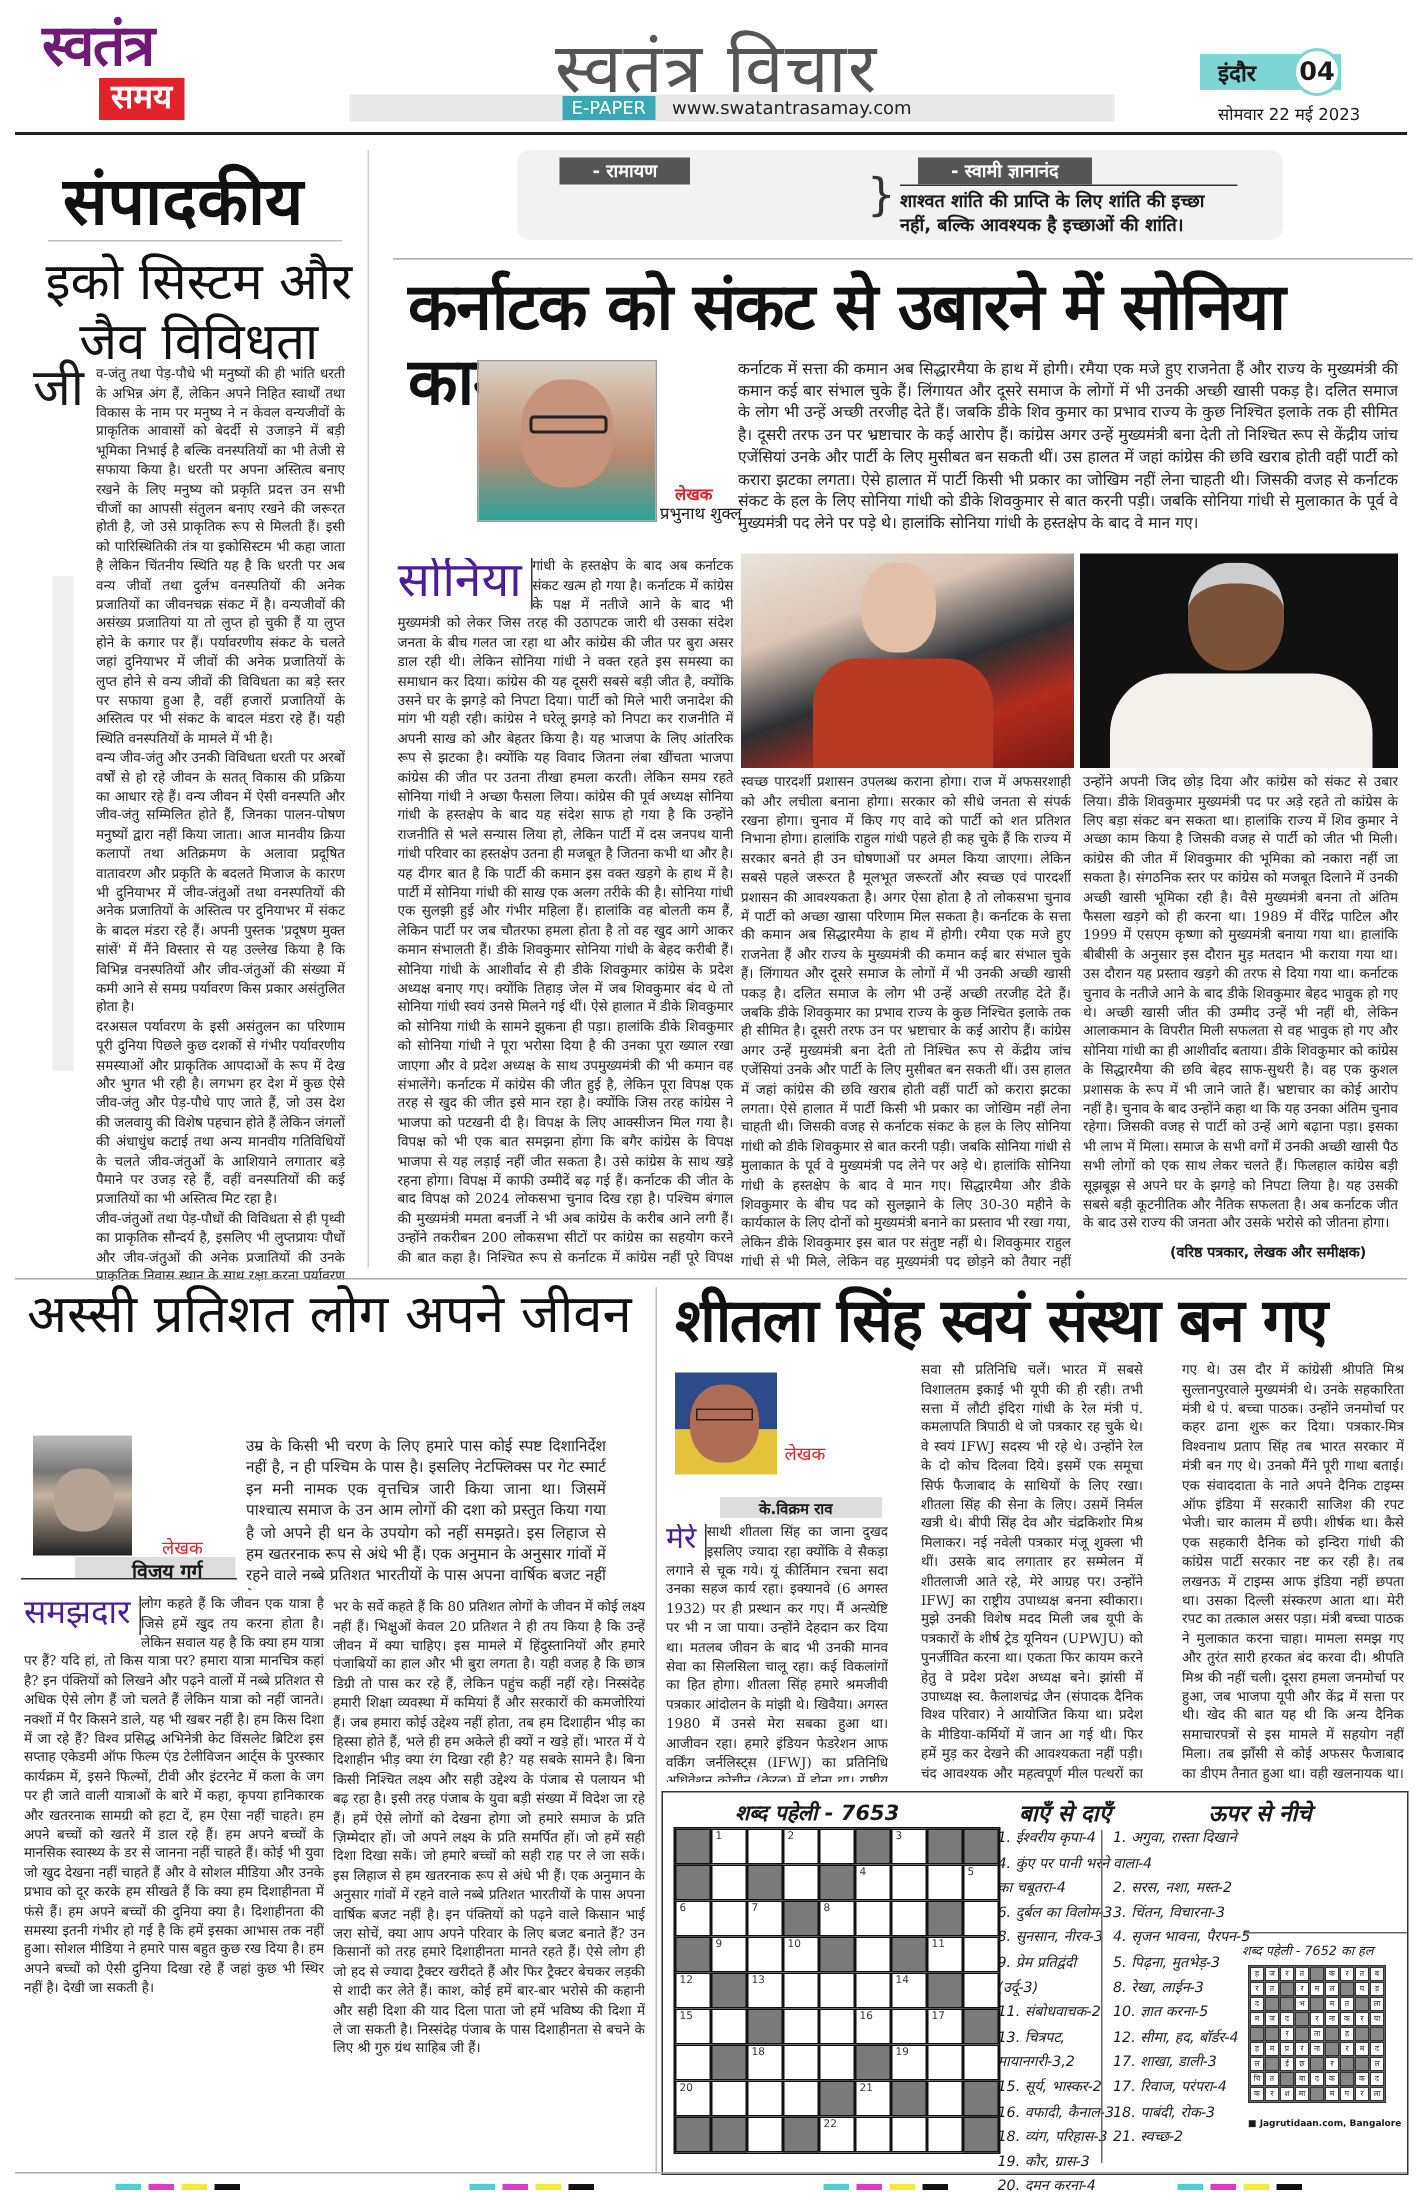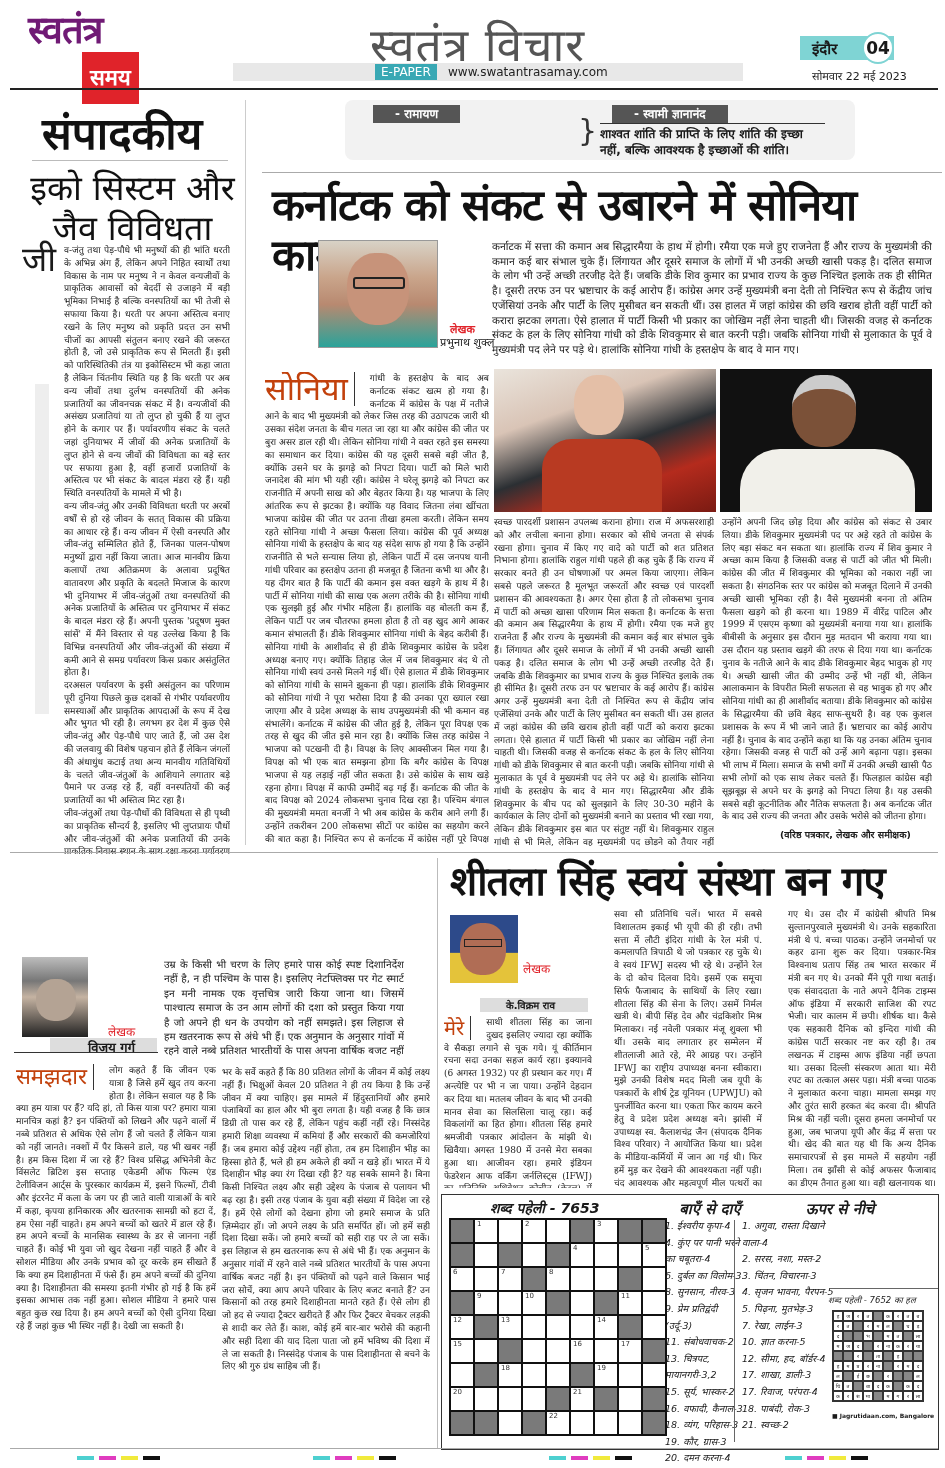--- a/index.html
+++ b/index.html
@@ -1,37 +1,37 @@
 <!DOCTYPE html>
 <html><head>
 <meta charset="utf-8">
 <style>
 *{box-sizing:border-box;margin:0;padding:0}
 body{width:945px;height:1468px;background:#fff;font-family:"DejaVu Sans","Liberation Sans",sans-serif;color:#1a1a1a;overflow:hidden;position:relative}
 .abs{position:absolute}
 .masthead-logo{left:28px;top:8px;width:120px;height:80px}
 .logo-top{font-size:38px;font-weight:900;line-height:44px;color:#701a75;letter-spacing:-1px}
-.logo-bottom{display:inline-block;margin-left:54px;background:#e0232a;color:#fff;font-size:22px;font-weight:900;padding:12px 8px;line-height:28px}
+.logo-bottom{display:inline-block;margin-left:38px;background:#e0232a;color:#fff;font-size:22px;font-weight:900;padding:0 8px;line-height:28px}
 .masthead-title{left:370px;top:12px;font-size:46px;color:#555;font-weight:400;letter-spacing:1px}
 .eband{left:233px;top:63px;width:510px;height:18px;background:#e8e8e8}
 .epaper{left:375px;top:64px;background:#39a8b4;color:#fff;font-size:12px;padding:0 6px;line-height:16px}
 .url{left:448px;top:64px;font-size:12px;line-height:16px;color:#222}
 .city-box{left:800px;top:36px;width:94px;height:24px;background:#7fd4d4}
 .city{left:812px;top:38px;font-size:15px;font-weight:700}
 .pgnum{left:862px;top:32px;width:32px;height:32px;border-radius:50%;background:#fff;border:2px solid #7fd4d4;font-weight:900;font-size:17px;text-align:center;line-height:28px}
 .date{left:812px;top:68px;font-size:11px}
 .rule{height:2px;background:#222}
 .thought-panel{left:345px;top:100px;width:510px;height:60px;background:#f2f2f2;border-radius:8px}
 .qlabel{background:#555;color:#fff;font-size:12px;font-weight:700;padding:1px 22px;line-height:16px;display:inline-block}
 .qbody{font-size:12px;font-weight:700;line-height:16px;border-top:1.5px solid #333;padding-top:2px}
 .sec-title{font-size:44px;font-weight:700;color:#111}
 .edit-head{font-size:34px;line-height:40px;text-align:center;color:#111}
 .headline{font-size:42px;font-weight:900;color:#111;letter-spacing:-1px;line-height:50px}
 .body-text{font-size:9px;line-height:12.8px;text-align:justify;color:#222;font-family:"DejaVu Serif","Liberation Serif",serif}
-.dropcap{float:left;font-size:32px;line-height:34px;margin-right:15px;padding-right:6px;border-right:1.5px solid #333;color:#c2410c;font-family:Liberation Serif, serif}
+.dropcap{float:left;font-size:32px;line-height:34px;margin-right:0;padding-right:6px;border-right:1.5px solid #333;color:#4c1d95;font-family:Liberation Mono, monospace}
 .photo{background:#888;overflow:hidden}
 .author-label{color:#e0232a;font-size:11px;font-weight:700}
 .author-name{font-size:11px;font-weight:700}
 .sidebar-bar{left:35px;top:384px;width:14px;height:330px;background:#eeeeee}
 .cross-box{left:441px;top:1194px;width:498px;height:256px;border:1.5px solid #333}
 .grid{display:grid;grid-template-columns:repeat(9,24px);grid-template-rows:repeat(9,24px);border:1.5px solid #111}
 .cell{border:1px solid #111;position:relative;background:#fff}
 .cell.b{background:#7a7a7a}
 .cell span{position:absolute;top:0;left:2px;font-size:7px;color:#333}
 .clue{font-size:9.5px;line-height:16.6px;font-style:italic}
@@ -106,20 +106,21 @@
   <div style="position:absolute;left:20px;top:80px;width:175px;height:63px;background:#f1f0ea;border-radius:40px 40px 0 0"></div>
 </div>
 
 <div class="abs body-text" style="left:494px;top:516px;width:220px;height:330px;overflow:hidden">स्वच्छ पारदर्शी प्रशासन उपलब्ध कराना होगा। राज में अफसरशाही को और लचीला बनाना होगा। सरकार को सीधे जनता से संपर्क रखना होगा। चुनाव में किए गए वादे को पार्टी को शत प्रतिशत निभाना होगा। हालांकि राहुल गांधी पहले ही कह चुके हैं कि राज्य में सरकार बनते ही उन घोषणाओं पर अमल किया जाएगा। लेकिन सबसे पहले जरूरत है मूलभूत जरूरतों और स्वच्छ एवं पारदर्शी प्रशासन की आवश्यकता है। अगर ऐसा होता है तो लोकसभा चुनाव में पार्टी को अच्छा खासा परिणाम मिल सकता है। कर्नाटक के सत्ता की कमान अब सिद्धारमैया के हाथ में होगी। रमैया एक मजे हुए राजनेता हैं और राज्य के मुख्यमंत्री की कमान कई बार संभाल चुके हैं। लिंगायत और दूसरे समाज के लोगों में भी उनकी अच्छी खासी पकड़ है। दलित समाज के लोग भी उन्हें अच्छी तरजीह देते हैं। जबकि डीके शिवकुमार का प्रभाव राज्य के कुछ निश्चित इलाके तक ही सीमित है। दूसरी तरफ उन पर भ्रष्टाचार के कई आरोप हैं। कांग्रेस अगर उन्हें मुख्यमंत्री बना देती तो निश्चित रूप से केंद्रीय जांच एजेंसियां उनके और पार्टी के लिए मुसीबत बन सकती थीं। उस हालत में जहां कांग्रेस की छवि खराब होती वहीं पार्टी को करारा झटका लगता। ऐसे हालात में पार्टी किसी भी प्रकार का जोखिम नहीं लेना चाहती थी। जिसकी वजह से कर्नाटक संकट के हल के लिए सोनिया गांधी को डीके शिवकुमार से बात करनी पड़ी। जबकि सोनिया गांधी से मुलाकात के पूर्व वे मुख्यमंत्री पद लेने पर अड़े थे। हालांकि सोनिया गांधी के हस्तक्षेप के बाद वे मान गए। सिद्धारमैया और डीके शिवकुमार के बीच पद को सुलझाने के लिए 30-30 महीने के कार्यकाल के लिए दोनों को मुख्यमंत्री बनाने का प्रस्ताव भी रखा गया, लेकिन डीके शिवकुमार इस बात पर संतुष्ट नहीं थे। शिवकुमार राहुल गांधी से भी मिले, लेकिन वह मुख्यमंत्री पद छोड़ने को तैयार नहीं दिखे। फिर बात सोनिया गांधी तक पहुंची। सोनिया गांधी और शिव कुमार की मुलाकात का इतना असर हुआ कि वह अपनी</div>
 <div class="abs body-text" style="left:722px;top:516px;width:210px;height:312px;overflow:hidden">उन्होंने अपनी जिद छोड़ दिया और कांग्रेस को संकट से उबार लिया। डीके शिवकुमार मुख्यमंत्री पद पर अड़े रहते तो कांग्रेस के लिए बड़ा संकट बन सकता था। हालांकि राज्य में शिव कुमार ने अच्छा काम किया है जिसकी वजह से पार्टी को जीत भी मिली। कांग्रेस की जीत में शिवकुमार की भूमिका को नकारा नहीं जा सकता है। संगठनिक स्तर पर कांग्रेस को मजबूत दिलाने में उनकी अच्छी खासी भूमिका रही है। वैसे मुख्यमंत्री बनना तो अंतिम फैसला खड़गे को ही करना था। 1989 में वीरेंद्र पाटिल और 1999 में एसएम कृष्णा को मुख्यमंत्री बनाया गया था। हालांकि बीबीसी के अनुसार इस दौरान मुड़ मतदान भी कराया गया था। उस दौरान यह प्रस्ताव खड़गे की तरफ से दिया गया था। कर्नाटक चुनाव के नतीजे आने के बाद डीके शिवकुमार बेहद भावुक हो गए थे। अच्छी खासी जीत की उम्मीद उन्हें भी नहीं थी, लेकिन आलाकमान के विपरीत मिली सफलता से वह भावुक हो गए और सोनिया गांधी का ही आशीर्वाद बताया। डीके शिवकुमार को कांग्रेस के सिद्धारमैया की छवि बेहद साफ-सुथरी है। वह एक कुशल प्रशासक के रूप में भी जाने जाते हैं। भ्रष्टाचार का कोई आरोप नहीं है। चुनाव के बाद उन्होंने कहा था कि यह उनका अंतिम चुनाव रहेगा। जिसकी वजह से पार्टी को उन्हें आगे बढ़ाना पड़ा। इसका भी लाभ में मिला। समाज के सभी वर्गों में उनकी अच्छी खासी पैठ सभी लोगों को एक साथ लेकर चलते हैं। फिलहाल कांग्रेस बड़ी सूझबूझ से अपने घर के झगड़े को निपटा लिया है। यह उसकी सबसे बड़ी कूटनीतिक और नैतिक सफलता है। अब कर्नाटक जीत के बाद उसे राज्य की जनता और उसके भरोसे को जीतना होगा।</div>
 <div class="abs" style="left:780px;top:828px;font-size:9.5px;font-weight:700">(वरिष्ठ पत्रकार, लेखक और समीक्षक)</div>
 
 <div class="abs" style="left:10px;top:852px;width:928px;height:1px;background:#aaa"></div>
 
 <div class="abs" style="left:18px;top:854px;width:420px;font-size:35px;line-height:46px;color:#111">
+  <div>अस्सी प्रतिशत लोग अपने जीवन</div>
 </div>
 <div class="abs photo" style="left:22px;top:957px;width:66px;height:80px;background:linear-gradient(180deg,#bdbdbd 0%,#777 30%,#c5b3a2 50%,#222 100%)">
   <div style="position:absolute;left:14px;top:22px;width:40px;height:42px;border-radius:45%;background:#b4a394"></div>
 </div>
 <div class="abs" style="left:108px;top:1023px;color:#e0232a;font-size:12px">लेखक</div>
 <div class="abs" style="left:50px;top:1038px;width:107px;height:14px;background:#ddd"></div>
 <div class="abs author-name" style="left:88px;top:1038px;font-size:13px">विजय गर्ग</div>
 <div class="abs" style="left:14px;top:1052px;width:144px;height:1px;background:#333"></div>
 <div class="abs body-text" style="left:164px;top:958px;width:240px;height:102px;overflow:hidden;font-size:10.2px;line-height:14.4px;font-family:'DejaVu Sans',sans-serif">उम्र के किसी भी चरण के लिए हमारे पास कोई स्पष्ट दिशानिर्देश नहीं है, न ही पश्चिम के पास है। इसलिए नेटफ्लिक्स पर गेट स्मार्ट इन मनी नामक एक वृत्तचित्र जारी किया जाना था। जिसमें पाश्चात्य समाज के उन आम लोगों की दशा को प्रस्तुत किया गया है जो अपने ही धन के उपयोग को नहीं समझते। इस लिहाज से हम खतरनाक रूप से अंधे भी हैं। एक अनुमान के अनुसार गांवों में रहने वाले नब्बे प्रतिशत भारतीयों के पास अपना वार्षिक बजट नहीं है।</div>
 
@@ -290,21 +291,21 @@
     <div class="clue">22. शूल, असाधकानों-4</div>
   </div>
 <div class="abs" style="left:734px;top:1220px;width:1px;height:222px;background:#666"></div>
 <div class="abs clue-title" style="left:750px;top:1198px;width:180px">ऊपर से नीचे</div>
 <div class="abs" id="down" style="left:742px;top:1218px;width:95px">
     <div class="clue">1. अगुवा, रास्ता दिखाने वाला-4</div>
     <div class="clue">2. सरस, नशा, मस्त-2</div>
     <div class="clue">3. चिंतन, विचारना-3</div>
     <div class="clue">4. सृजन भावना, पैरपन-5</div>
     <div class="clue">5. पिढ़ना, मुतभेड़-3</div>
-    <div class="clue">7. रेखा, लाईन-3</div>
+    <div class="clue">8. रेखा, लाईन-3</div>
     <div class="clue">10. ज्ञात करना-5</div>
     <div class="clue">12. सीमा, हद, बॉर्डर-4</div>
     <div class="clue">17. शाखा, डाली-3</div>
     <div class="clue">17. रिवाज, परंपरा-4</div>
     <div class="clue">18. पाबंदी, रोक-3</div>
     <div class="clue">21. स्वच्छ-2</div>
   </div>
 <div class="abs" style="left:830px;top:1288px;width:108px;height:1px;background:#666"></div>
 <div class="abs" style="left:828px;top:1294px;font-size:8.5px;font-style:italic">शब्द पहेली - 7652 का हल</div>
 <div class="abs sol-grid" id="sgrid" style="left:832px;top:1310px">

